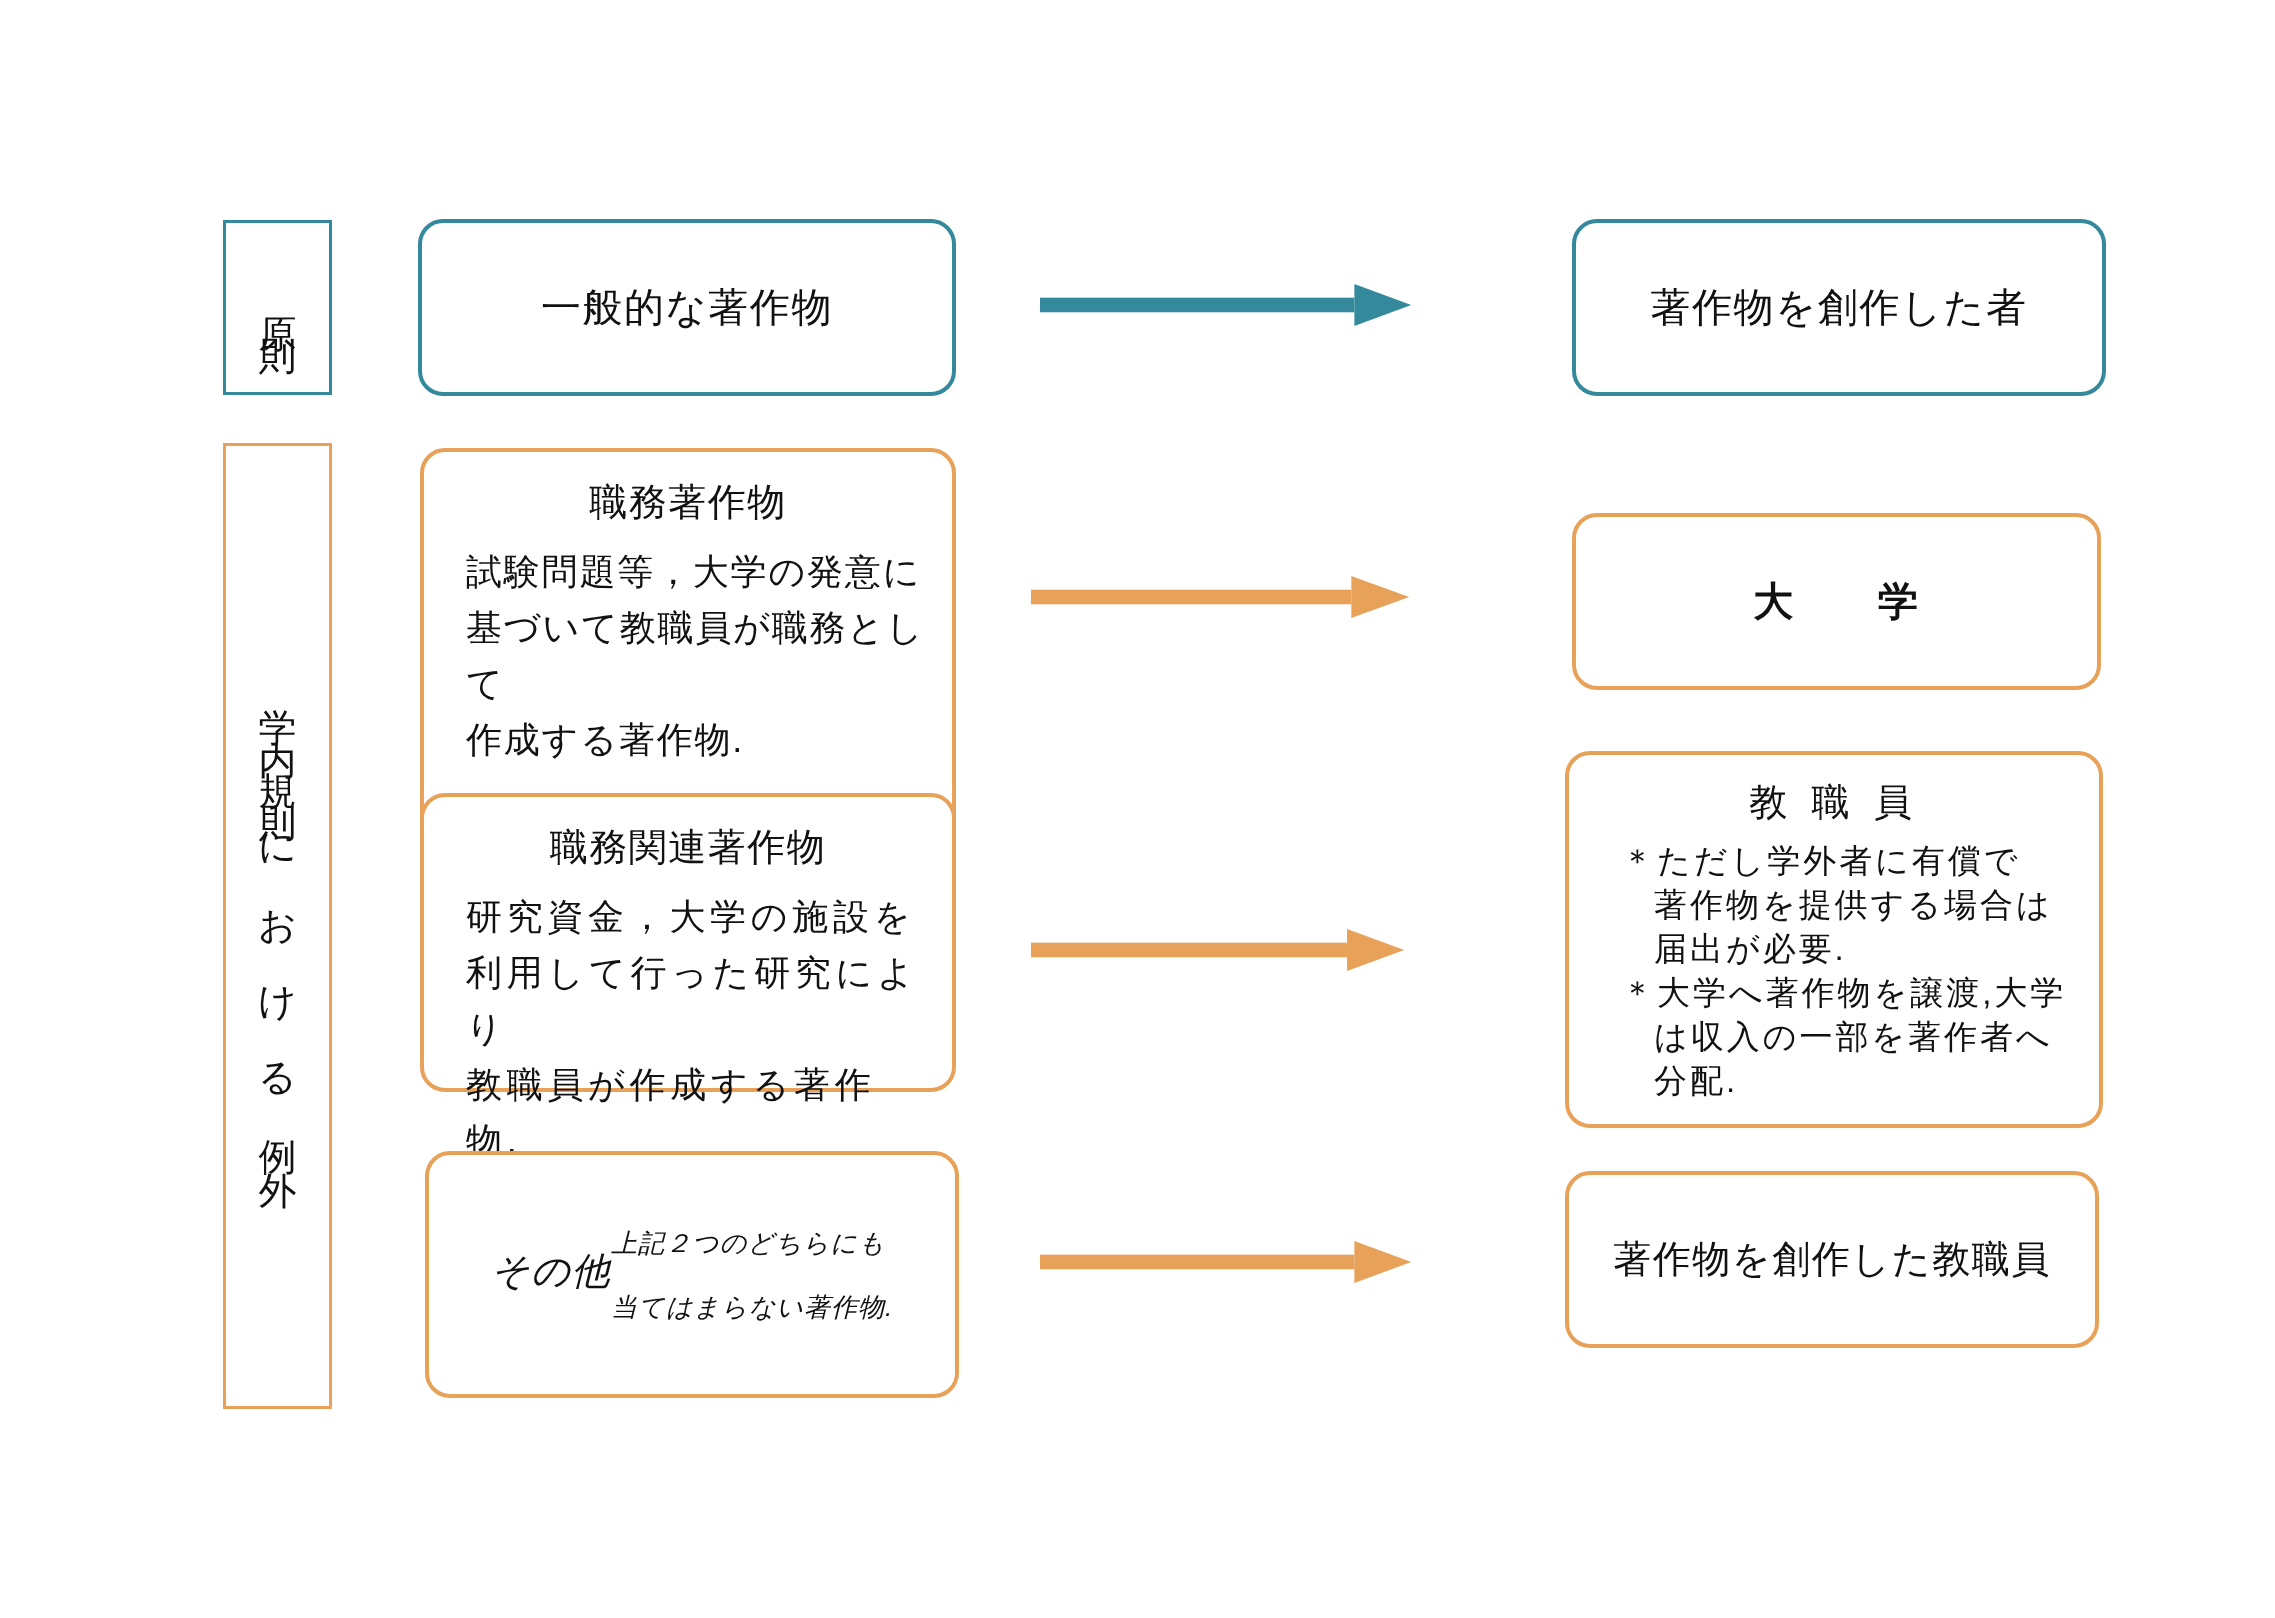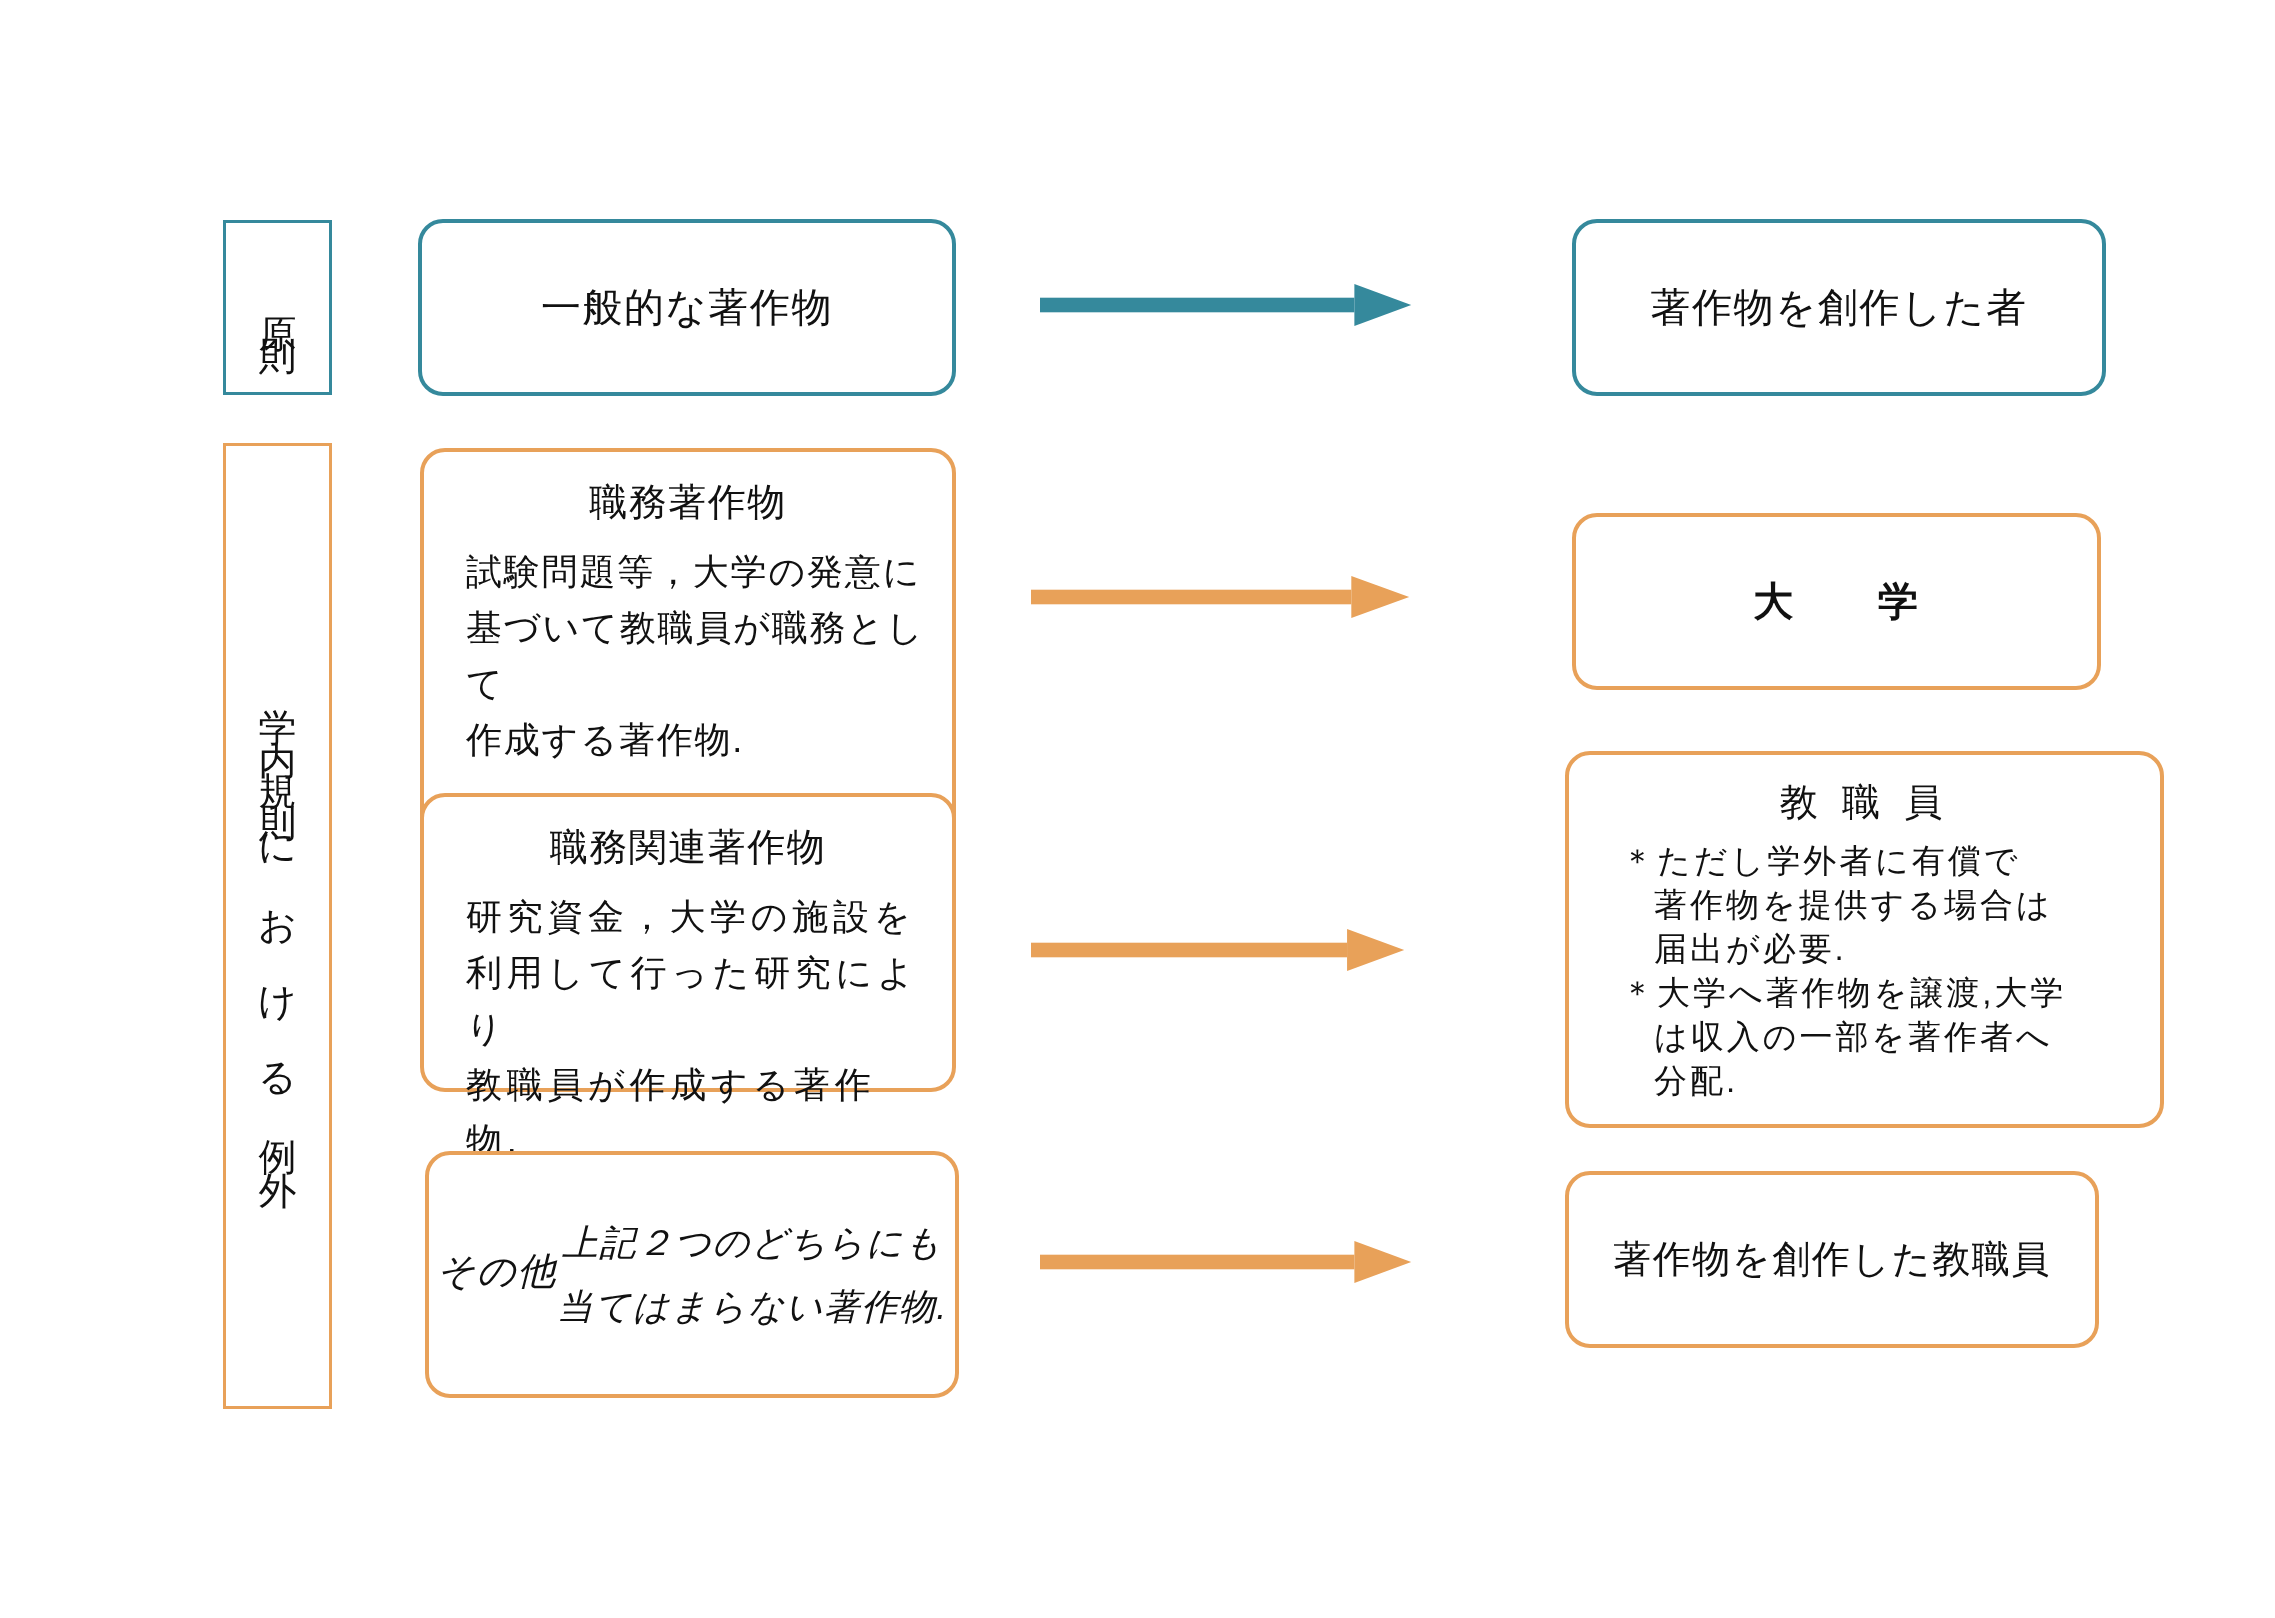--- a/index.html
+++ b/index.html
@@ -41,22 +41,22 @@
     padding:0 25px 0 42px;
     letter-spacing:0.05em;
   }
   .box-body.wide{letter-spacing:0.13em;}
   .centered-col{
     position:absolute;inset:0;
     display:flex;flex-direction:row;align-items:center;justify-content:center;font-style:italic;
   }
   .other-title{font-size:38px;letter-spacing:0.04em;line-height:63px;margin-top:-5.4px;}
   .other-body{
-    white-space:pre-line;text-align:center;
-    font-size:36px;line-height:64px;letter-spacing:0.04em;
+    white-space:pre-line;text-align:left;
+    font-size:26px;line-height:64px;letter-spacing:0.04em;
   }
   .notes{
     margin-top:11px;
     padding:0 22px 0 52px;
     font-size:33px;
     line-height:44px;
     letter-spacing:0.09em;
   }
   .note{
     white-space:pre-line;
@@ -121,21 +121,21 @@
 教職員が作成する著作物.</div>
   </div>
 
   <div class="arrow orange" style="left:1031px;top:929px;width:375px;height:42px;">
     <svg viewBox="0 0 420 46" preserveAspectRatio="none" aria-hidden="true">
       <rect x="0" y="15" width="354" height="16" fill="currentColor"></rect>
       <polygon points="354,0 354,46 418,23" fill="currentColor"></polygon>
     </svg>
   </div>
 
-  <div class="box orange-round" style="left:1565px;top:751px;width:599px;height:377px;">
+  <div class="box orange-round" style="left:1565px;top:751px;width:538px;height:377px;">
     <div class="box-title spaced" style="padding-top:22px;">教 職 員</div>
     <div class="notes">
       <div class="note">＊ただし学外者に有償で
 著作物を提供する場合は
 届出が必要.</div>
       <div class="note">＊大学へ著作物を譲渡,大学
 は収入の一部を著作者へ
 分配.</div>
     </div>
   </div>

